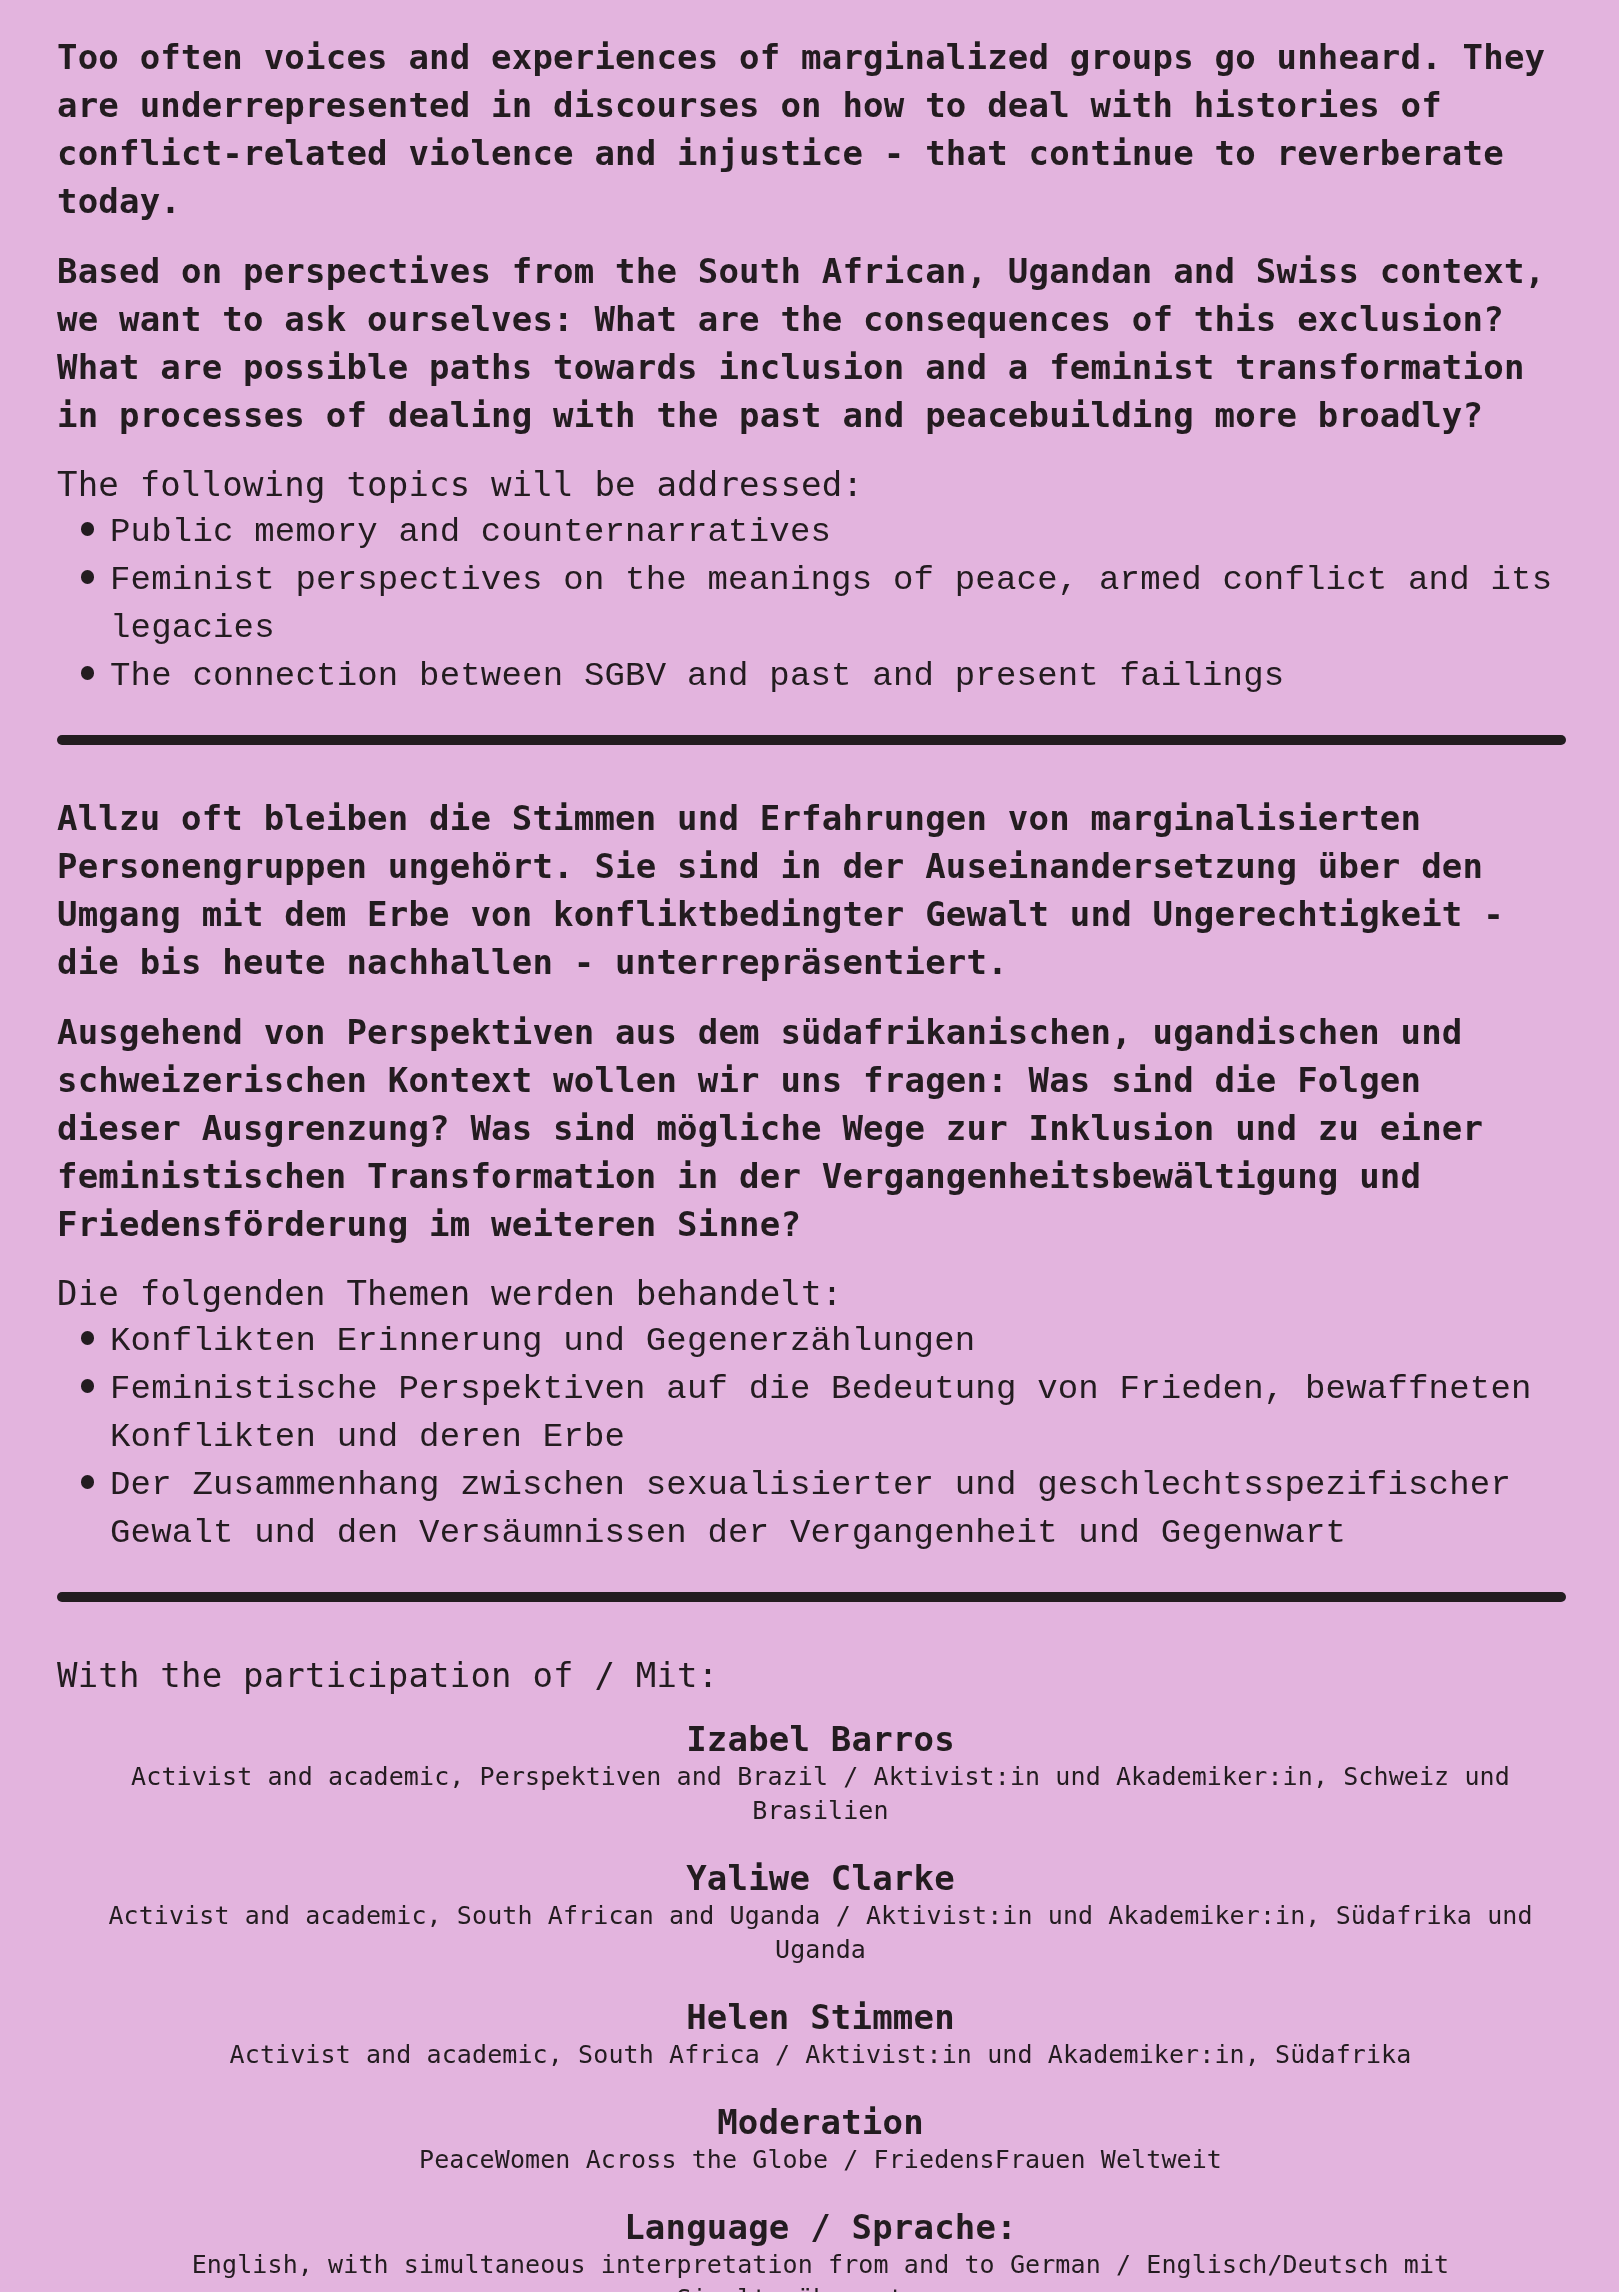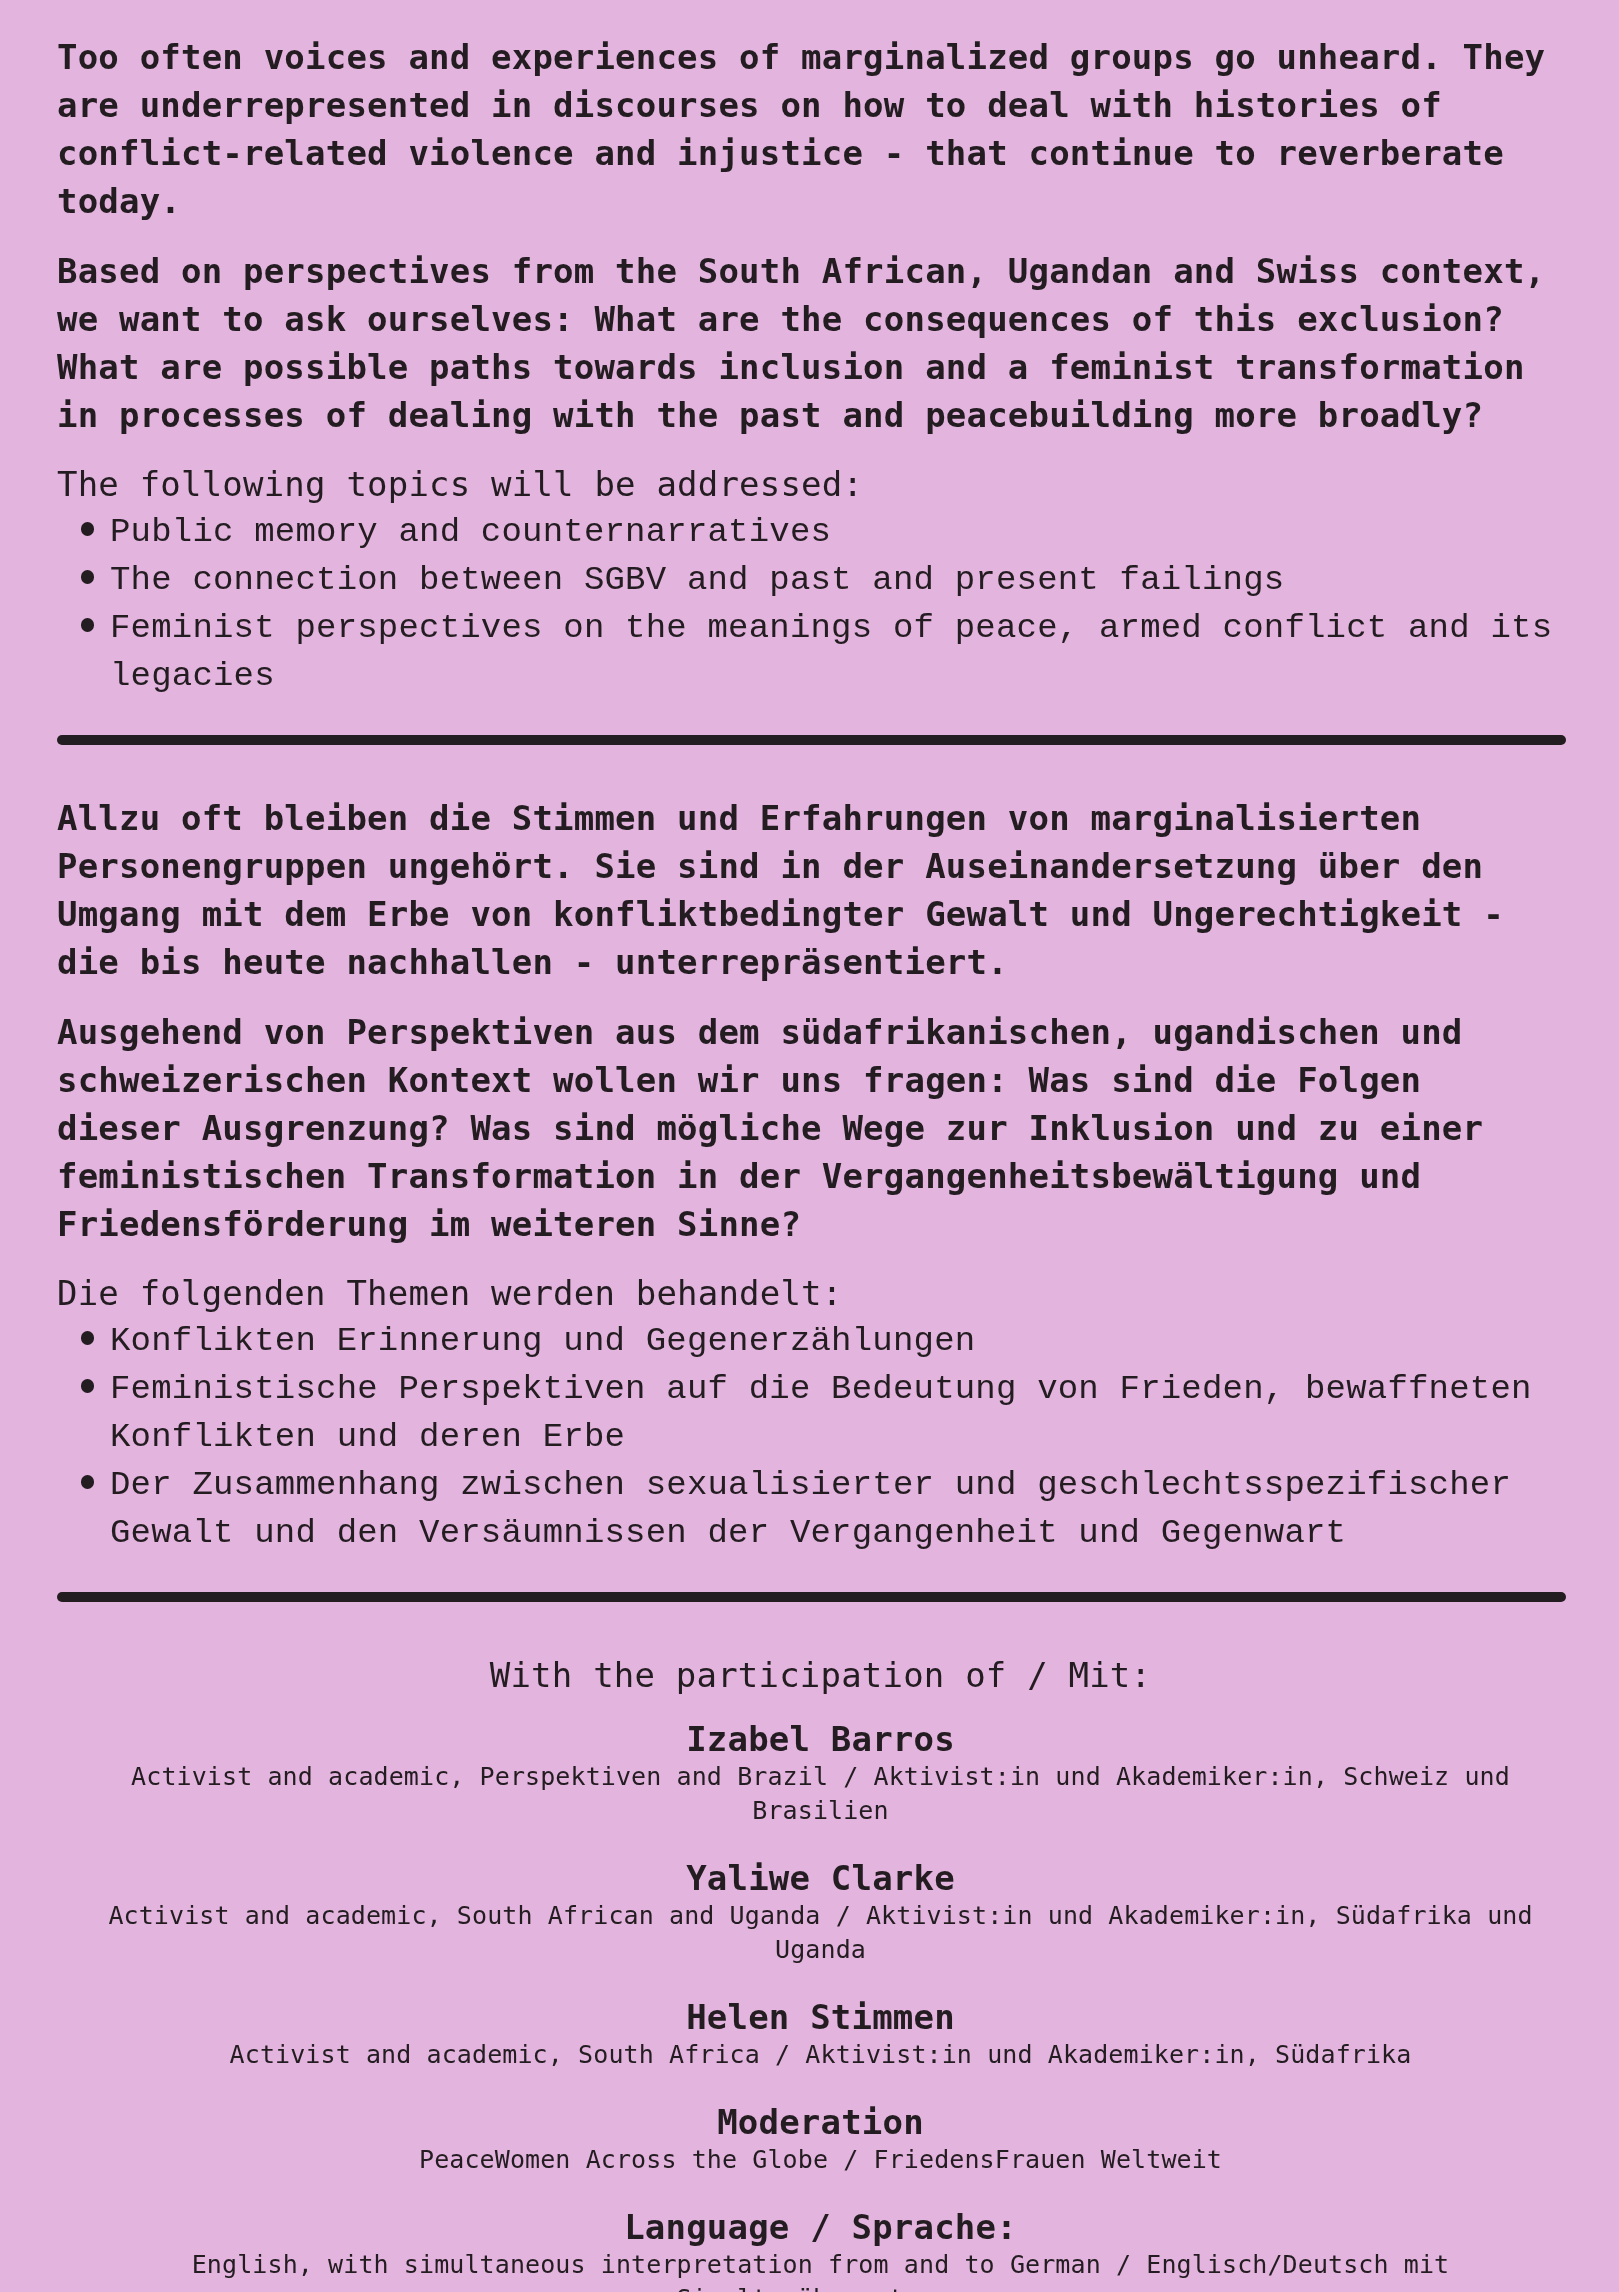--- a/index.html
+++ b/index.html
@@ -47,21 +47,21 @@
     border-radius: 50%;
     background: #231c20;
   }
   .divider {
     width: 1509px;
     height: 9.8px;
     border-radius: 5.9px;
     background: #231c20;
     margin: 35px 0 49px 0;
   }
-  .participants-intro { margin: 0 0 19.6px 0; text-align: center; }
+  .participants-intro { margin: 0 0 19.6px 0; }
   .person { margin: 0 0 0 0; padding-top: 0; text-align: center; }
   .person + .person { margin-top: 30px; }
   .person-name {
     font-size: 34px;
     line-height: 41px;
     font-weight: bold;
     letter-spacing: 0.2px;
     white-space: pre-line;
   }
   .person-desc {
@@ -81,23 +81,23 @@
 are underrepresented in discourses on how to deal with histories of
 conflict-related violence and injustice - that continue to reverberate
 today.</div>
     <div class="body-text para">Based on perspectives from the South African, Ugandan and Swiss context,
 we want to ask ourselves: What are the consequences of this exclusion?
 What are possible paths towards inclusion and a feminist transformation
 in processes of dealing with the past and peacebuilding more broadly?</div>
     <div class="body-text">The following topics will be addressed:</div>
     <ul class="topic-list">
       <li class="body-text bullet-item">Public memory and counternarratives</li>
-      <li class="body-text bullet-item">The connection between SGBV and past and present failings</li>
       <li class="body-text bullet-item">Feminist perspectives on the meanings of peace, armed conflict and its
 legacies</li>
+      <li class="body-text bullet-item">The connection between SGBV and past and present failings</li>
     </ul>
   </section>
 
   <div class="divider"></div>
 
   <section>
     <div class="body-text para">Allzu oft bleiben die Stimmen und Erfahrungen von marginalisierten
 Personengruppen ungehört. Sie sind in der Auseinandersetzung über den
 Umgang mit dem Erbe von konfliktbedingter Gewalt und Ungerechtigkeit -
 die bis heute nachhallen - unterrepräsentiert.</div>

